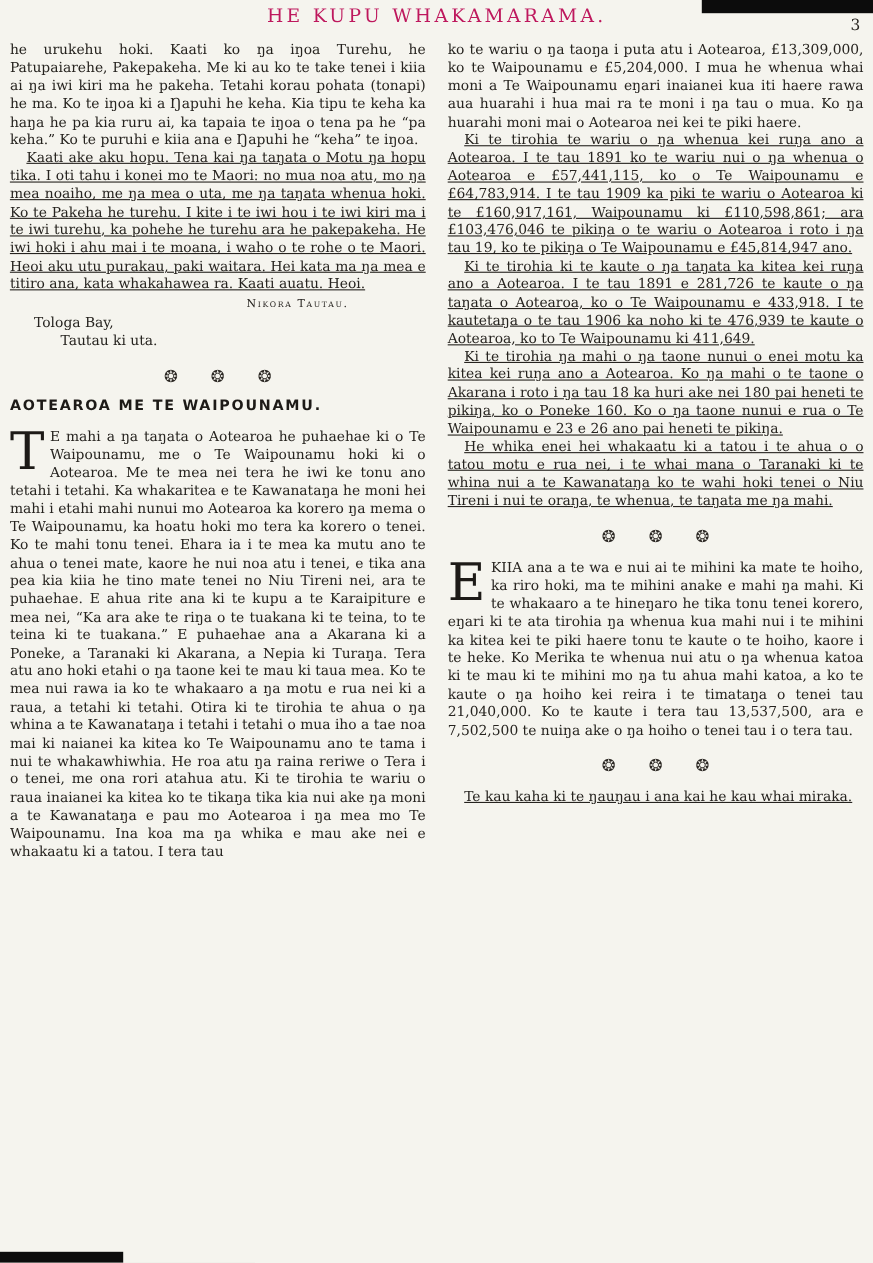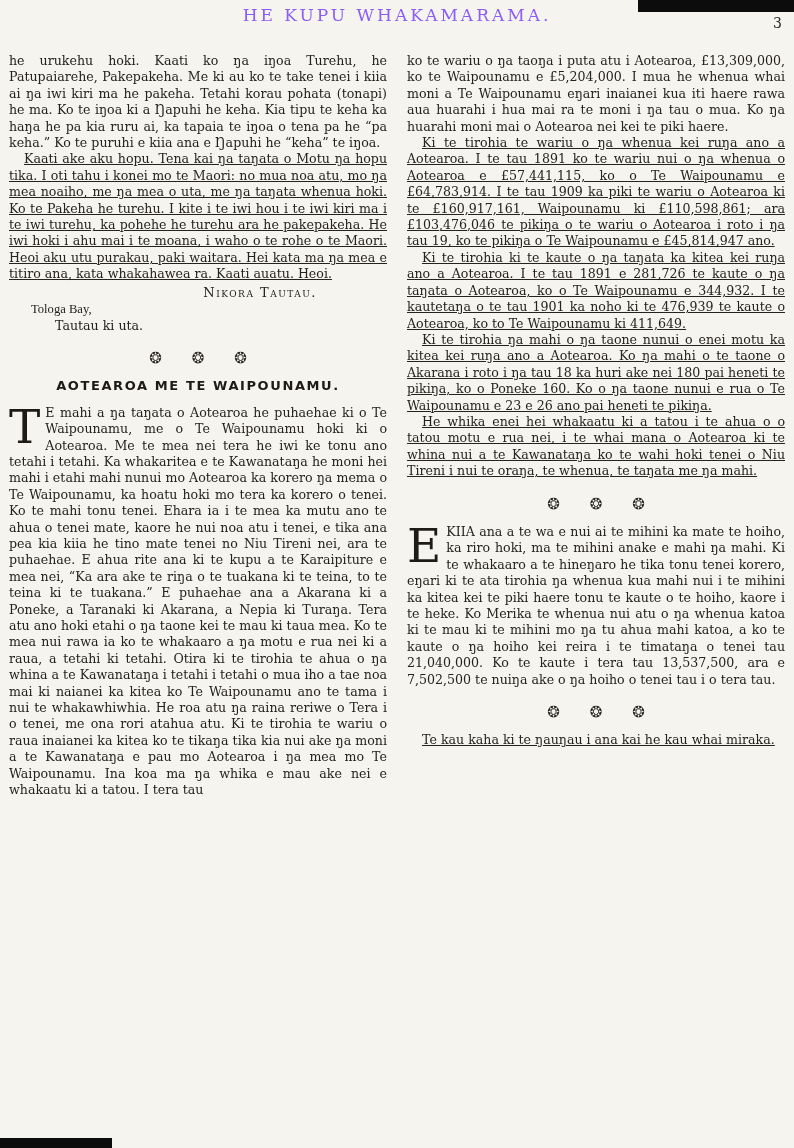--- a/index.html
+++ b/index.html
@@ -6,44 +6,44 @@
   html,body { width:794px; height:1148px; }
   body { background:#dddbd5; font-family:"DejaVu Serif","Liberation Serif",serif; }
   .page {
     position:relative; width:794px; height:1148px; overflow:hidden;
     background:#f5f4ee; color:#23201c;
   }
   .scan-bar-top { position:absolute; top:0; left:638px; width:156px; height:12px; background:#0c0c0c; }
   .scan-bar-bottom { position:absolute; bottom:0; left:0; width:112px; height:10px; background:#0c0c0c; }
   .masthead {
     text-align:center; padding-top:5px; font-size:17px; letter-spacing:3px;
-    color:#8b5cf6; font-weight:normal;
+    color:#be185d; font-weight:normal;
   }
   .page-number { position:absolute; top:15px; right:12px; font-size:14px; color:#2b2722; }
   .columns { display:flex; gap:20px; padding:12px 9px 12px 9px; }
   .col {
     flex:1 1 0; font-size:12.6px; line-height:16.4px; text-align:justify;
     text-justify:inter-word; color:#26231f;
   }
-  p.cont { text-indent:0;margin-top:16px; }
+  p.cont { text-indent:0; }
   p.ind  { text-indent:15px;text-decoration:underline; }
   .signature {
     text-align:right; padding-right:70px; margin-top:2px;
-    font-variant:small-caps; letter-spacing:1.5px; font-size:13px;
+    font-variant:small-caps; letter-spacing:1.5px; font-size:10px;
   }
   .addr { text-align:left; }
-  .addr1 { text-indent:22px;font-family:Liberation Serif, serif; }
+  .addr1 { text-indent:22px; }
   .addr2 { text-indent:46px; }
   .ornaments {
     text-align:center; margin:16px 0 12px 0; font-size:15px; color:#2a2622;
     font-family:"DejaVu Sans","Liberation Sans",sans-serif;
   }
   .ornaments span { margin:0 15px; }
   .article-title {
-    text-align:center; font-family:"DejaVu Sans","Liberation Sans",sans-serif;
+    font-family:"DejaVu Sans","Liberation Sans",sans-serif;
     font-weight:bold; font-size:13px; letter-spacing:1.6px; margin:2px 0 10px 0;
     color:#1d1a17;
   }
   .article-body { text-indent:0; }
   .dropcap {
     float:left; font-size:47px; line-height:39px; padding:2px 5px 0 0;
     color:#1d1a17;
   }
   .closing { margin-top:4px; }
 </style>
@@ -71,23 +71,23 @@
         <span>❂</span><span>❂</span><span>❂</span>
       </div>
 
       <h2 class="article-title">AOTEAROA ME TE WAIPOUNAMU.</h2>
       <p class="article-body"><span class="dropcap">T</span><span>E mahi a ŋa taŋata o Aotearoa he puhaehae ki o Te Waipounamu, me o Te Waipounamu hoki ki o Aotearoa. Me te mea nei tera he iwi ke tonu ano tetahi i tetahi. Ka whakaritea e te Kawanataŋa he moni hei mahi i etahi mahi nunui mo Aotearoa ka korero ŋa mema o Te Waipounamu, ka hoatu hoki mo tera ka korero o tenei. Ko te mahi tonu tenei. Ehara ia i te mea ka mutu ano te ahua o tenei mate, kaore he nui noa atu i tenei, e tika ana pea kia kiia he tino mate tenei no Niu Tireni nei, ara te puhaehae. E ahua rite ana ki te kupu a te Karaipiture e mea nei, “Ka ara ake te riŋa o te tuakana ki te teina, to te teina ki te tuakana.” E puhaehae ana a Akarana ki a Poneke, a Taranaki ki Akarana, a Nepia ki Turaŋa. Tera atu ano hoki etahi o ŋa taone kei te mau ki taua mea. Ko te mea nui rawa ia ko te whakaaro a ŋa motu e rua nei ki a raua, a tetahi ki tetahi. Otira ki te tirohia te ahua o ŋa whina a te Kawanataŋa i tetahi i tetahi o mua iho a tae noa mai ki naianei ka kitea ko Te Waipounamu ano te tama i nui te whakawhiwhia. He roa atu ŋa raina reriwe o Tera i o tenei, me ona rori atahua atu. Ki te tirohia te wariu o raua inaianei ka kitea ko te tikaŋa tika kia nui ake ŋa moni a te Kawanataŋa e pau mo Aotearoa i ŋa mea mo Te Waipounamu. Ina koa ma ŋa whika e mau ake nei e whakaatu ki a tatou. I tera tau</span></p>
     </div>
 
     <div class="col">
       <p class="cont">ko te wariu o ŋa taoŋa i puta atu i Aotearoa, £13,309,000, ko te Waipounamu e £5,204,000. I mua he whenua whai moni a Te Waipounamu eŋari inaianei kua iti haere rawa aua huarahi i hua mai ra te moni i ŋa tau o mua. Ko ŋa huarahi moni mai o Aotearoa nei kei te piki haere.</p>
       <p class="ind">Ki te tirohia te wariu o ŋa whenua kei ruŋa ano a Aotearoa. I te tau 1891 ko te wariu nui o ŋa whenua o Aotearoa e £57,441,115, ko o Te Waipounamu e £64,783,914. I te tau 1909 ka piki te wariu o Aotearoa ki te £160,917,161, Waipounamu ki £110,598,861; ara £103,476,046 te pikiŋa o te wariu o Aotearoa i roto i ŋa tau 19, ko te pikiŋa o Te Waipounamu e £45,814,947 ano.</p>
-      <p class="ind">Ki te tirohia ki te kaute o ŋa taŋata ka kitea kei ruŋa ano a Aotearoa. I te tau 1891 e 281,726 te kaute o ŋa taŋata o Aotearoa, ko o Te Waipounamu e 344,932. I te kautetaŋa o te tau 1901 ka noho ki te 476,939 te kaute o Aotearoa, ko to Te Waipounamu ki 411,649.</p>
+      <p class="ind">Ki te tirohia ki te kaute o ŋa taŋata ka kitea kei ruŋa ano a Aotearoa. I te tau 1891 e 281,726 te kaute o ŋa taŋata o Aotearoa, ko o Te Waipounamu e 433,918. I te kautetaŋa o te tau 1906 ka noho ki te 476,939 te kaute o Aotearoa, ko to Te Waipounamu ki 411,649.</p>
       <p class="ind">Ki te tirohia ŋa mahi o ŋa taone nunui o enei motu ka kitea kei ruŋa ano a Aotearoa. Ko ŋa mahi o te taone o Akarana i roto i ŋa tau 18 ka huri ake nei 180 pai heneti te pikiŋa, ko o Poneke 160. Ko o ŋa taone nunui e rua o Te Waipounamu e 23 e 26 ano pai heneti te pikiŋa.</p>
-      <p class="ind">He whika enei hei whakaatu ki a tatou i te ahua o o tatou motu e rua nei, i te whai mana o Aotearoa ki te whina nui a te Kawanataŋa ko te wahi hoki tenei o Niu Tireni i nui te oraŋa, te whenua, te taŋata me ŋa mahi.</p>
+      <p class="ind">He whika enei hei whakaatu ki a tatou i te ahua o o tatou motu e rua nei, i te whai mana o Taranaki ki te whina nui a te Kawanataŋa ko te wahi hoki tenei o Niu Tireni i nui te oraŋa, te whenua, te taŋata me ŋa mahi.</p>
 
       <div class="ornaments">
         <span>❂</span><span>❂</span><span>❂</span>
       </div>
 
       <p class="article-body"><span class="dropcap">E</span><span>KIIA ana a te wa e nui ai te mihini ka mate te hoiho, ka riro hoki, ma te mihini anake e mahi ŋa mahi. Ki te whakaaro a te hineŋaro he tika tonu tenei korero, eŋari ki te ata tirohia ŋa whenua kua mahi nui i te mihini ka kitea kei te piki haere tonu te kaute o te hoiho, kaore i te heke. Ko Merika te whenua nui atu o ŋa whenua katoa ki te mau ki te mihini mo ŋa tu ahua mahi katoa, a ko te kaute o ŋa hoiho kei reira i te timataŋa o tenei tau 21,040,000. Ko te kaute i tera tau 13,537,500, ara e 7,502,500 te nuiŋa ake o ŋa hoiho o tenei tau i o tera tau.</span></p>
 
       <div class="ornaments">
         <span>❂</span><span>❂</span><span>❂</span>
       </div>

